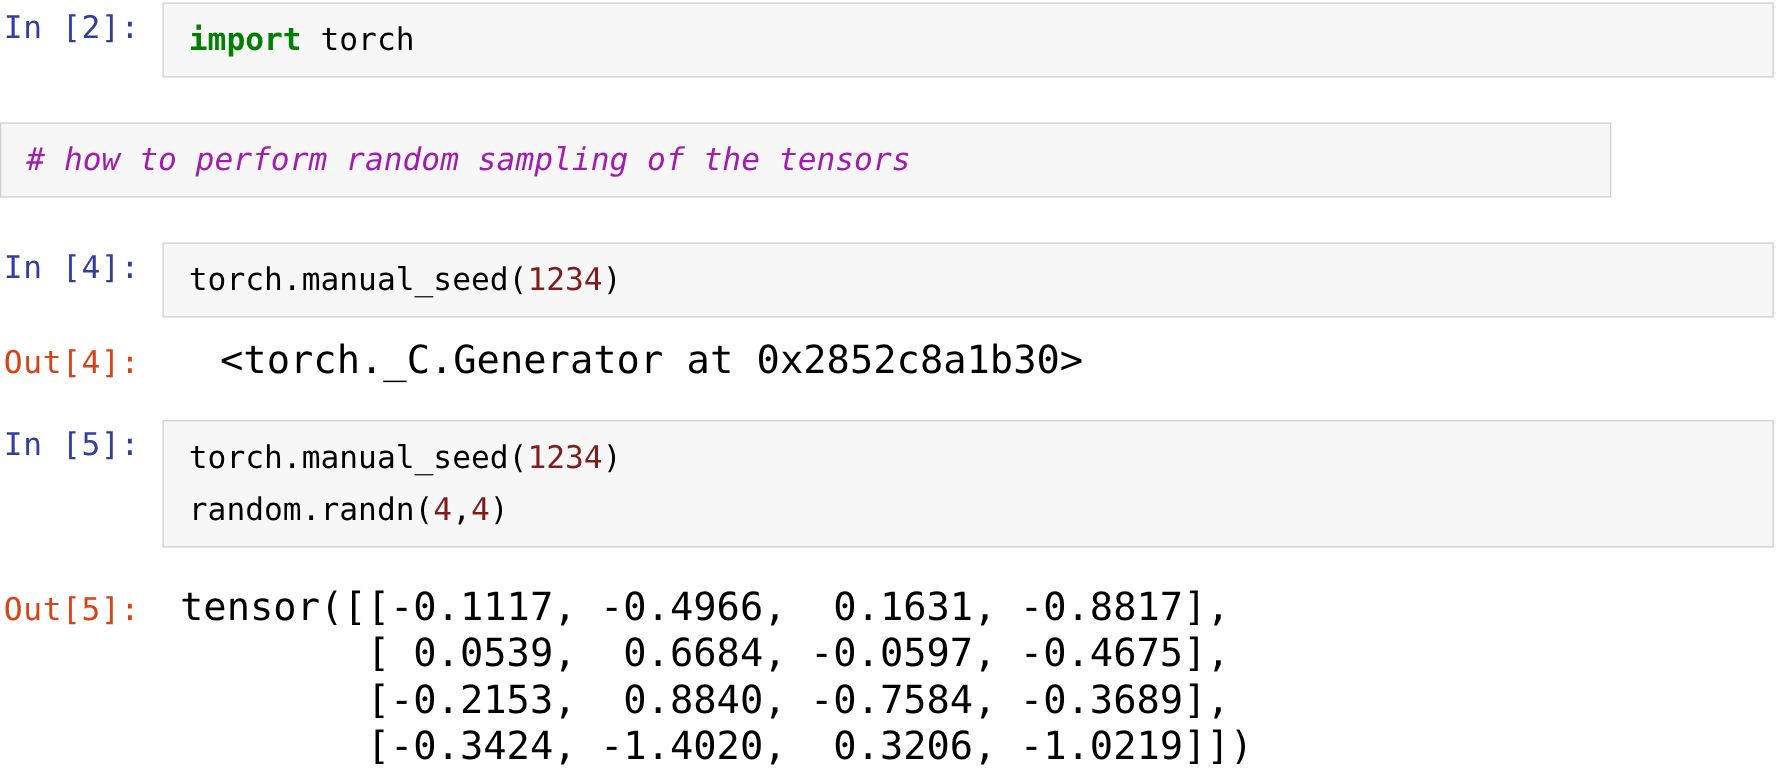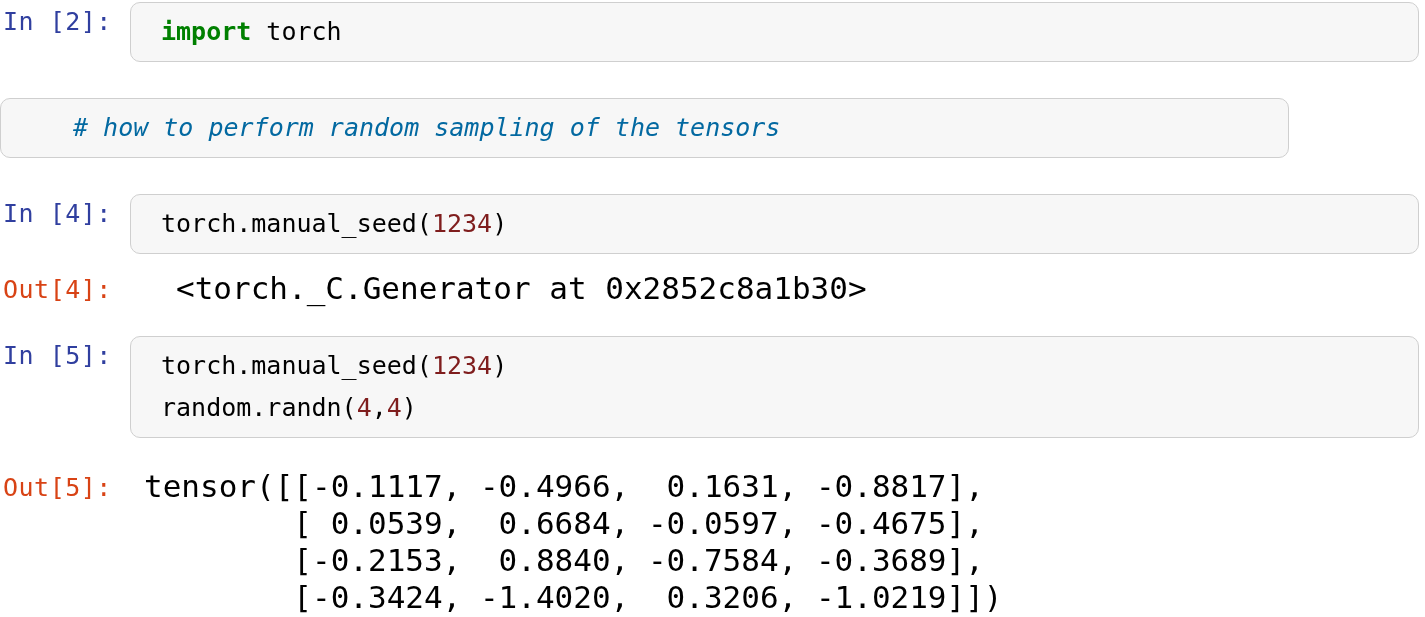--- a/index.html
+++ b/index.html
@@ -44,22 +44,22 @@
   }
   .prompt.in  { color: #303F9F; }
   .prompt.out { color: #D84315; }
 
   .input-box {
     flex: 0 0 auto;
     width: 1289px;
     box-sizing: border-box;
     background: #f7f7f7;
     border: 1px solid #cfcfcf;
-    border-radius: 10px;
-    padding: 8px 0 8px 30px;
+    border-radius: 0;
+    padding: 8px 0 8px 20px;
   }
 
   .code {
     font-family: "DejaVu Sans Mono", "Liberation Mono", monospace;
     font-size: 25px;
     line-height: 42px;
     color: #000000;
     white-space: pre;
     margin: 0;
   }
@@ -73,21 +73,21 @@
     font-size: 31px;
     line-height: 37px;
     color: #000000;
     white-space: pre;
     margin: 0;
   }
 
   
   .tok-keyword { color: #008000; font-weight: bold; }
   .tok-number  { color: #7f1d1d; }
-  .tok-comment { color: #0369a1; font-style: italic; margin-left: 42px; }
+  .tok-comment { color: #a21caf; font-style: italic; }
   .tok-plain   { color: #000000; }
 
   
   #cell-in-2  { top: 2px;   }
   #cell-in-3  { top: 98px;  }
   #cell-in-4  { top: 194px; justify-content: space-between; }
   #cell-out-4 { top: 270px; gap: 32px; }
   #cell-in-5  { top: 336px; }
   #cell-out-5 { top: 468px; }
 </style>

